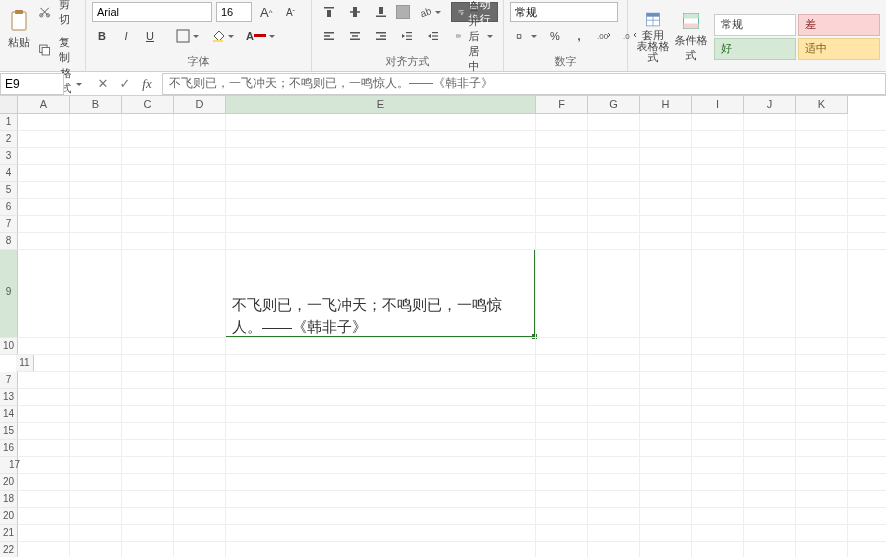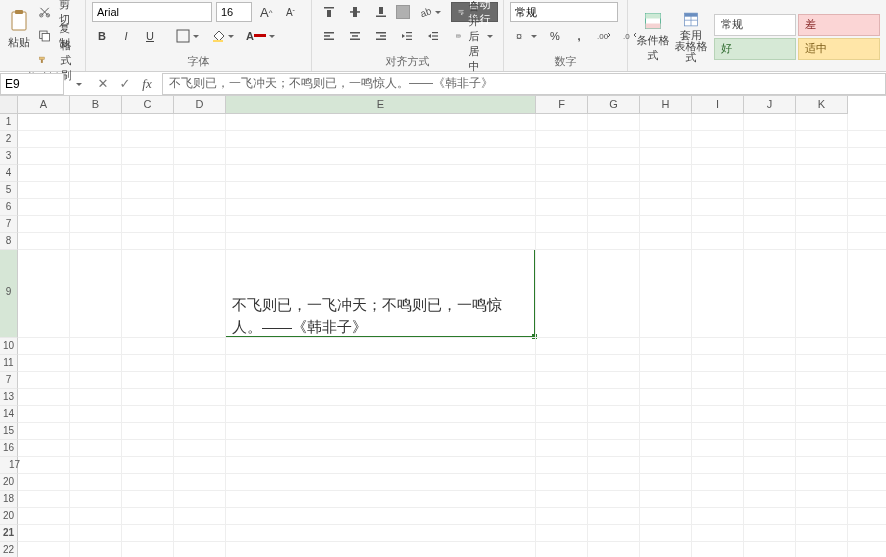--- a/index.html
+++ b/index.html
@@ -1,21 +1,21 @@
 <!DOCTYPE html>
 <html><head>
 <meta charset="utf-8">
 <style>
   * { box-sizing: border-box; margin: 0; padding: 0; font-family: "Microsoft YaHei", Arial, sans-serif; }
   body { width: 886px; height: 557px; background: #fff; overflow: hidden; font-size: 12px; color: #333; }
   .ribbon { background: #f5f5f5; border-bottom: 1px solid #d0d0d0; height: 72px; display: flex; }
   .group { border-right: 1px solid #dcdcdc; display: flex; flex-direction: column; height: 100%; padding: 2px 6px 0 6px; }
   .group-body { flex: 1; display: flex; align-items: flex-start; }
   .group-label { text-align: center; font-size: 11px; color: #666; padding: 0 0 2px; }
-  .col { display: flex; flex-direction: column; gap: 4px; }
+  .col { display: flex; flex-direction: column; gap: 18px; }
   .row { display: flex; align-items: center; gap: 4px; }
   .btn-sm { height: 20px; min-width: 20px; display: inline-flex; align-items: center; justify-content: center; border: 1px solid transparent; background: transparent; cursor: pointer; font-size: 11px; color: #444; padding: 0 3px; }
   .btn-sm svg { width: 14px; height: 14px; }
   .drop::after { content: ""; border: 3px solid transparent; border-top-color: #666; margin-left: 3px; margin-top: 4px; }
   .big-btn { width: 38px; height: 54px; display: flex; flex-direction: column; align-items: center; justify-content: center; gap: 2px; border: 1px solid transparent; background: transparent; cursor: pointer; font-size: 11px; color: #444; }
   .big-btn svg { width: 24px; height: 24px; }
   input.combo, select.combo { height: 20px; border: 1px solid #bbb; background: #fff; font-size: 11px; padding: 0 4px; }
   .font-name { width: 120px; }
   .font-size { width: 36px; }
   .num-fmt { width: 108px; }
@@ -252,35 +252,35 @@
           </button>
       </div>
     </div>
     <div class="group-label">数字</div>
   </div>
 
   <div class="group" style="flex:1;border-right:none">
     <div class="group-body" style="align-items:center">
       <button class="big-btn">
         <svg viewBox="0 0 24 24">
-            <rect x="3" y="3" width="18" height="18" fill="#fff" stroke="#4a8"></rect>
-            <rect x="3" y="3" width="18" height="6" fill="#cde9d5"></rect>
-            <rect x="3" y="15" width="18" height="6" fill="#f5d3d3"></rect>
-          </svg>
-        <span>条件格式</span>
-      </button>
-      <button class="big-btn">
-        <svg viewBox="0 0 24 24">
             <rect x="3" y="3" width="18" height="18" fill="#fff" stroke="#6a8ec0"></rect>
             <rect x="3" y="3" width="18" height="5" fill="#6a8ec0"></rect>
             <line x1="3" y1="13" x2="21" y2="13" stroke="#6a8ec0"></line>
             <line x1="12" y1="3" x2="12" y2="21" stroke="#6a8ec0"></line>
           </svg>
         <span style="white-space:pre-line;line-height:11px">套用
 表格格式</span>
+      </button>
+      <button class="big-btn">
+        <svg viewBox="0 0 24 24">
+            <rect x="3" y="3" width="18" height="18" fill="#fff" stroke="#4a8"></rect>
+            <rect x="3" y="3" width="18" height="6" fill="#cde9d5"></rect>
+            <rect x="3" y="15" width="18" height="6" fill="#f5d3d3"></rect>
+          </svg>
+        <span>条件格式</span>
       </button>
       <div class="col" style="gap:2px;margin-left:4px">
         <div class="row" style="gap:2px">
           <div class="style-pill pill-normal">
               <span>常规</span>
             </div>
           <div class="style-pill pill-bad">
               <span>差</span>
             </div>
         </div>
@@ -333,31 +333,31 @@
       <div class="row-h" style="height: 17px; line-height: 16px;">1</div>
       <div class="row-h" style="height: 17px; line-height: 16px;">2</div>
       <div class="row-h" style="height: 17px; line-height: 16px;">3</div>
       <div class="row-h" style="height: 17px; line-height: 16px;">4</div>
       <div class="row-h" style="height: 17px; line-height: 16px;">5</div>
       <div class="row-h" style="height: 17px; line-height: 16px;">6</div>
       <div class="row-h" style="height: 17px; line-height: 16px;">7</div>
       <div class="row-h" style="height: 17px; line-height: 16px;">8</div>
       <div class="row-h active" style="height: 88px; line-height: 84px;">9</div>
       <div class="row-h" style="height: 17px; line-height: 16px;">10</div>
-      <div class="row-h" style="height: 17px; line-height: 16px;">11</div>
+      <div class="row-h" style="height: 17px; line-height: 16px; margin-left: 16px;">11</div>
       <div class="row-h" style="height: 17px; line-height: 16px;">7</div>
       <div class="row-h" style="height: 17px; line-height: 16px;">13</div>
       <div class="row-h" style="height: 17px; line-height: 16px;">14</div>
       <div class="row-h" style="height: 17px; line-height: 16px;">15</div>
       <div class="row-h" style="height: 17px; line-height: 16px;">16</div>
       <div class="row-h" style="height: 17px; line-height: 16px; padding-left: 9px;">17</div>
       <div class="row-h" style="height: 17px; line-height: 16px;">20</div>
       <div class="row-h" style="height: 17px; line-height: 16px;">18</div>
       <div class="row-h" style="height: 17px; line-height: 16px;">20</div>
-      <div class="row-h" style="height: 17px; line-height: 16px; font-weight: bold;">21</div>
+      <div class="row-h" style="height: 17px; line-height: 16px;">21</div>
       <div class="row-h" style="height: 17px; line-height: 16px;">22</div>
     </div>
   <div class="cells" id="cells">
     <div class="cell-editing" id="editcell" style="left: 207px; top: 135px; width: 310px; height: 88px; padding-top: 44px;">
       <span>不飞则已，一飞冲天；不鸣则已，一鸣惊人。——《韩非子》</span>
       <div class="handle"></div>
     </div>
 
   <div class="gridline-v" style="left: 51px;"></div>
       <div class="gridline-v" style="left: 103px;"></div>

